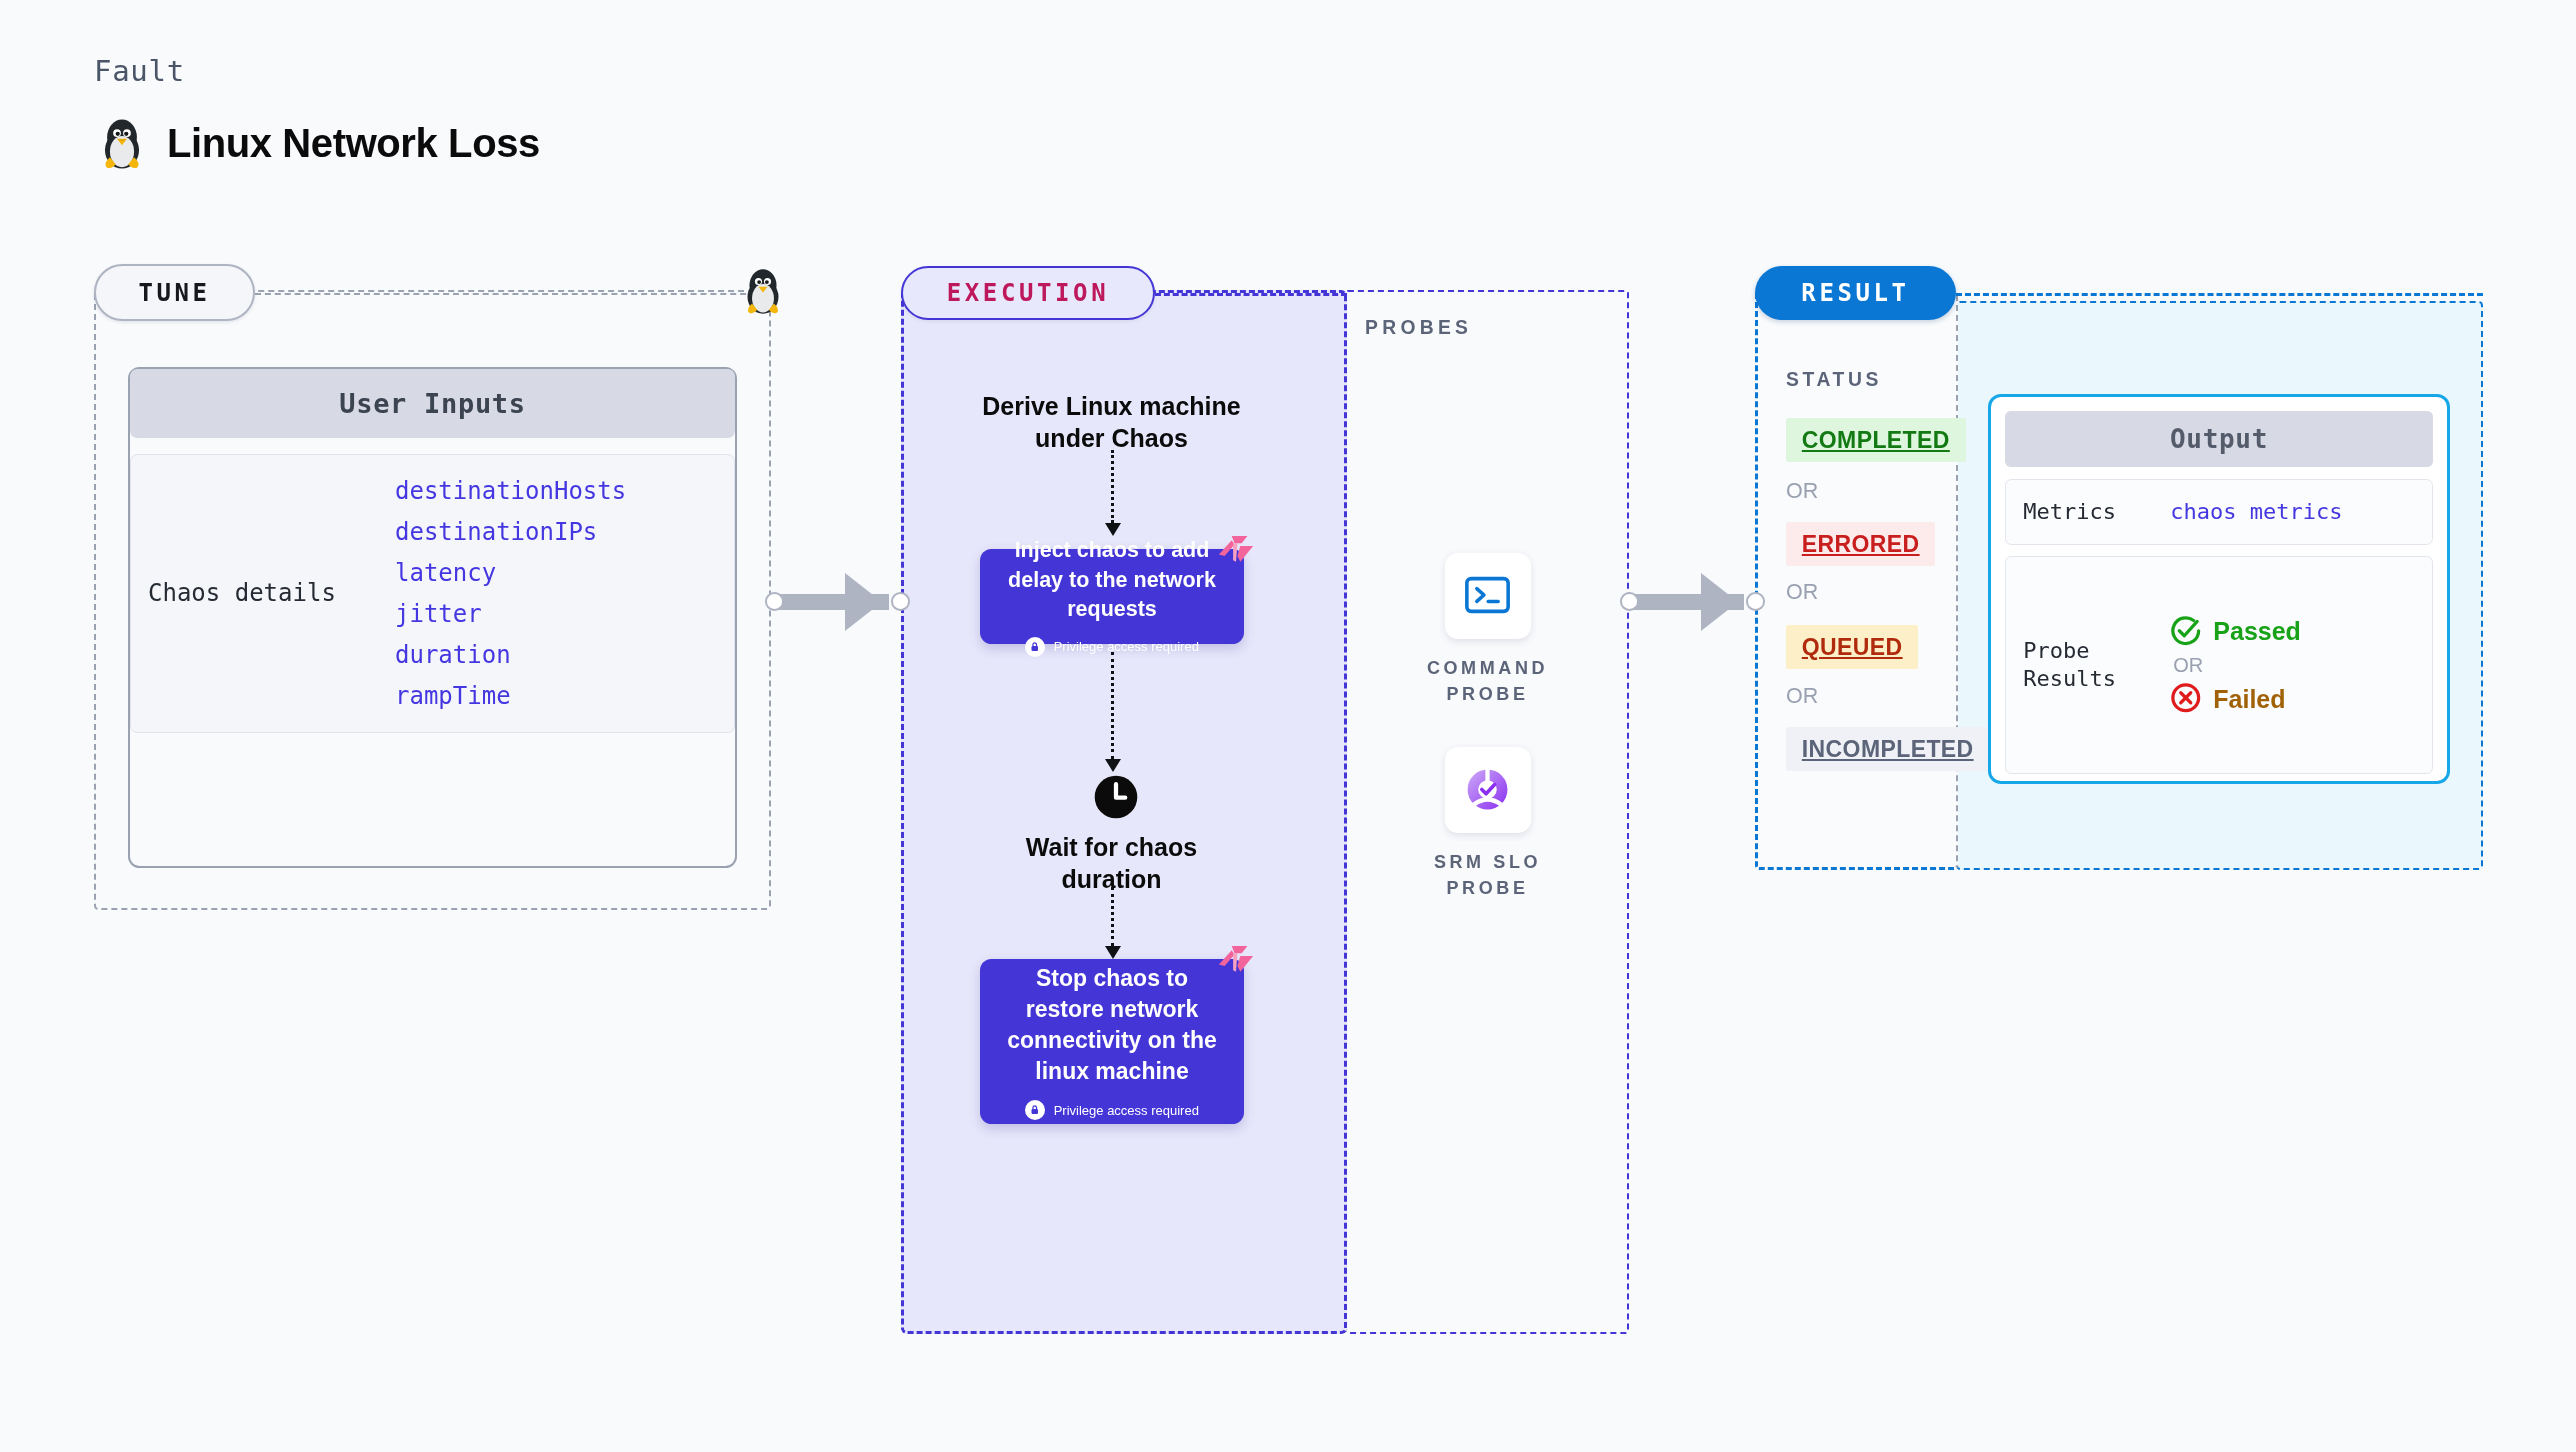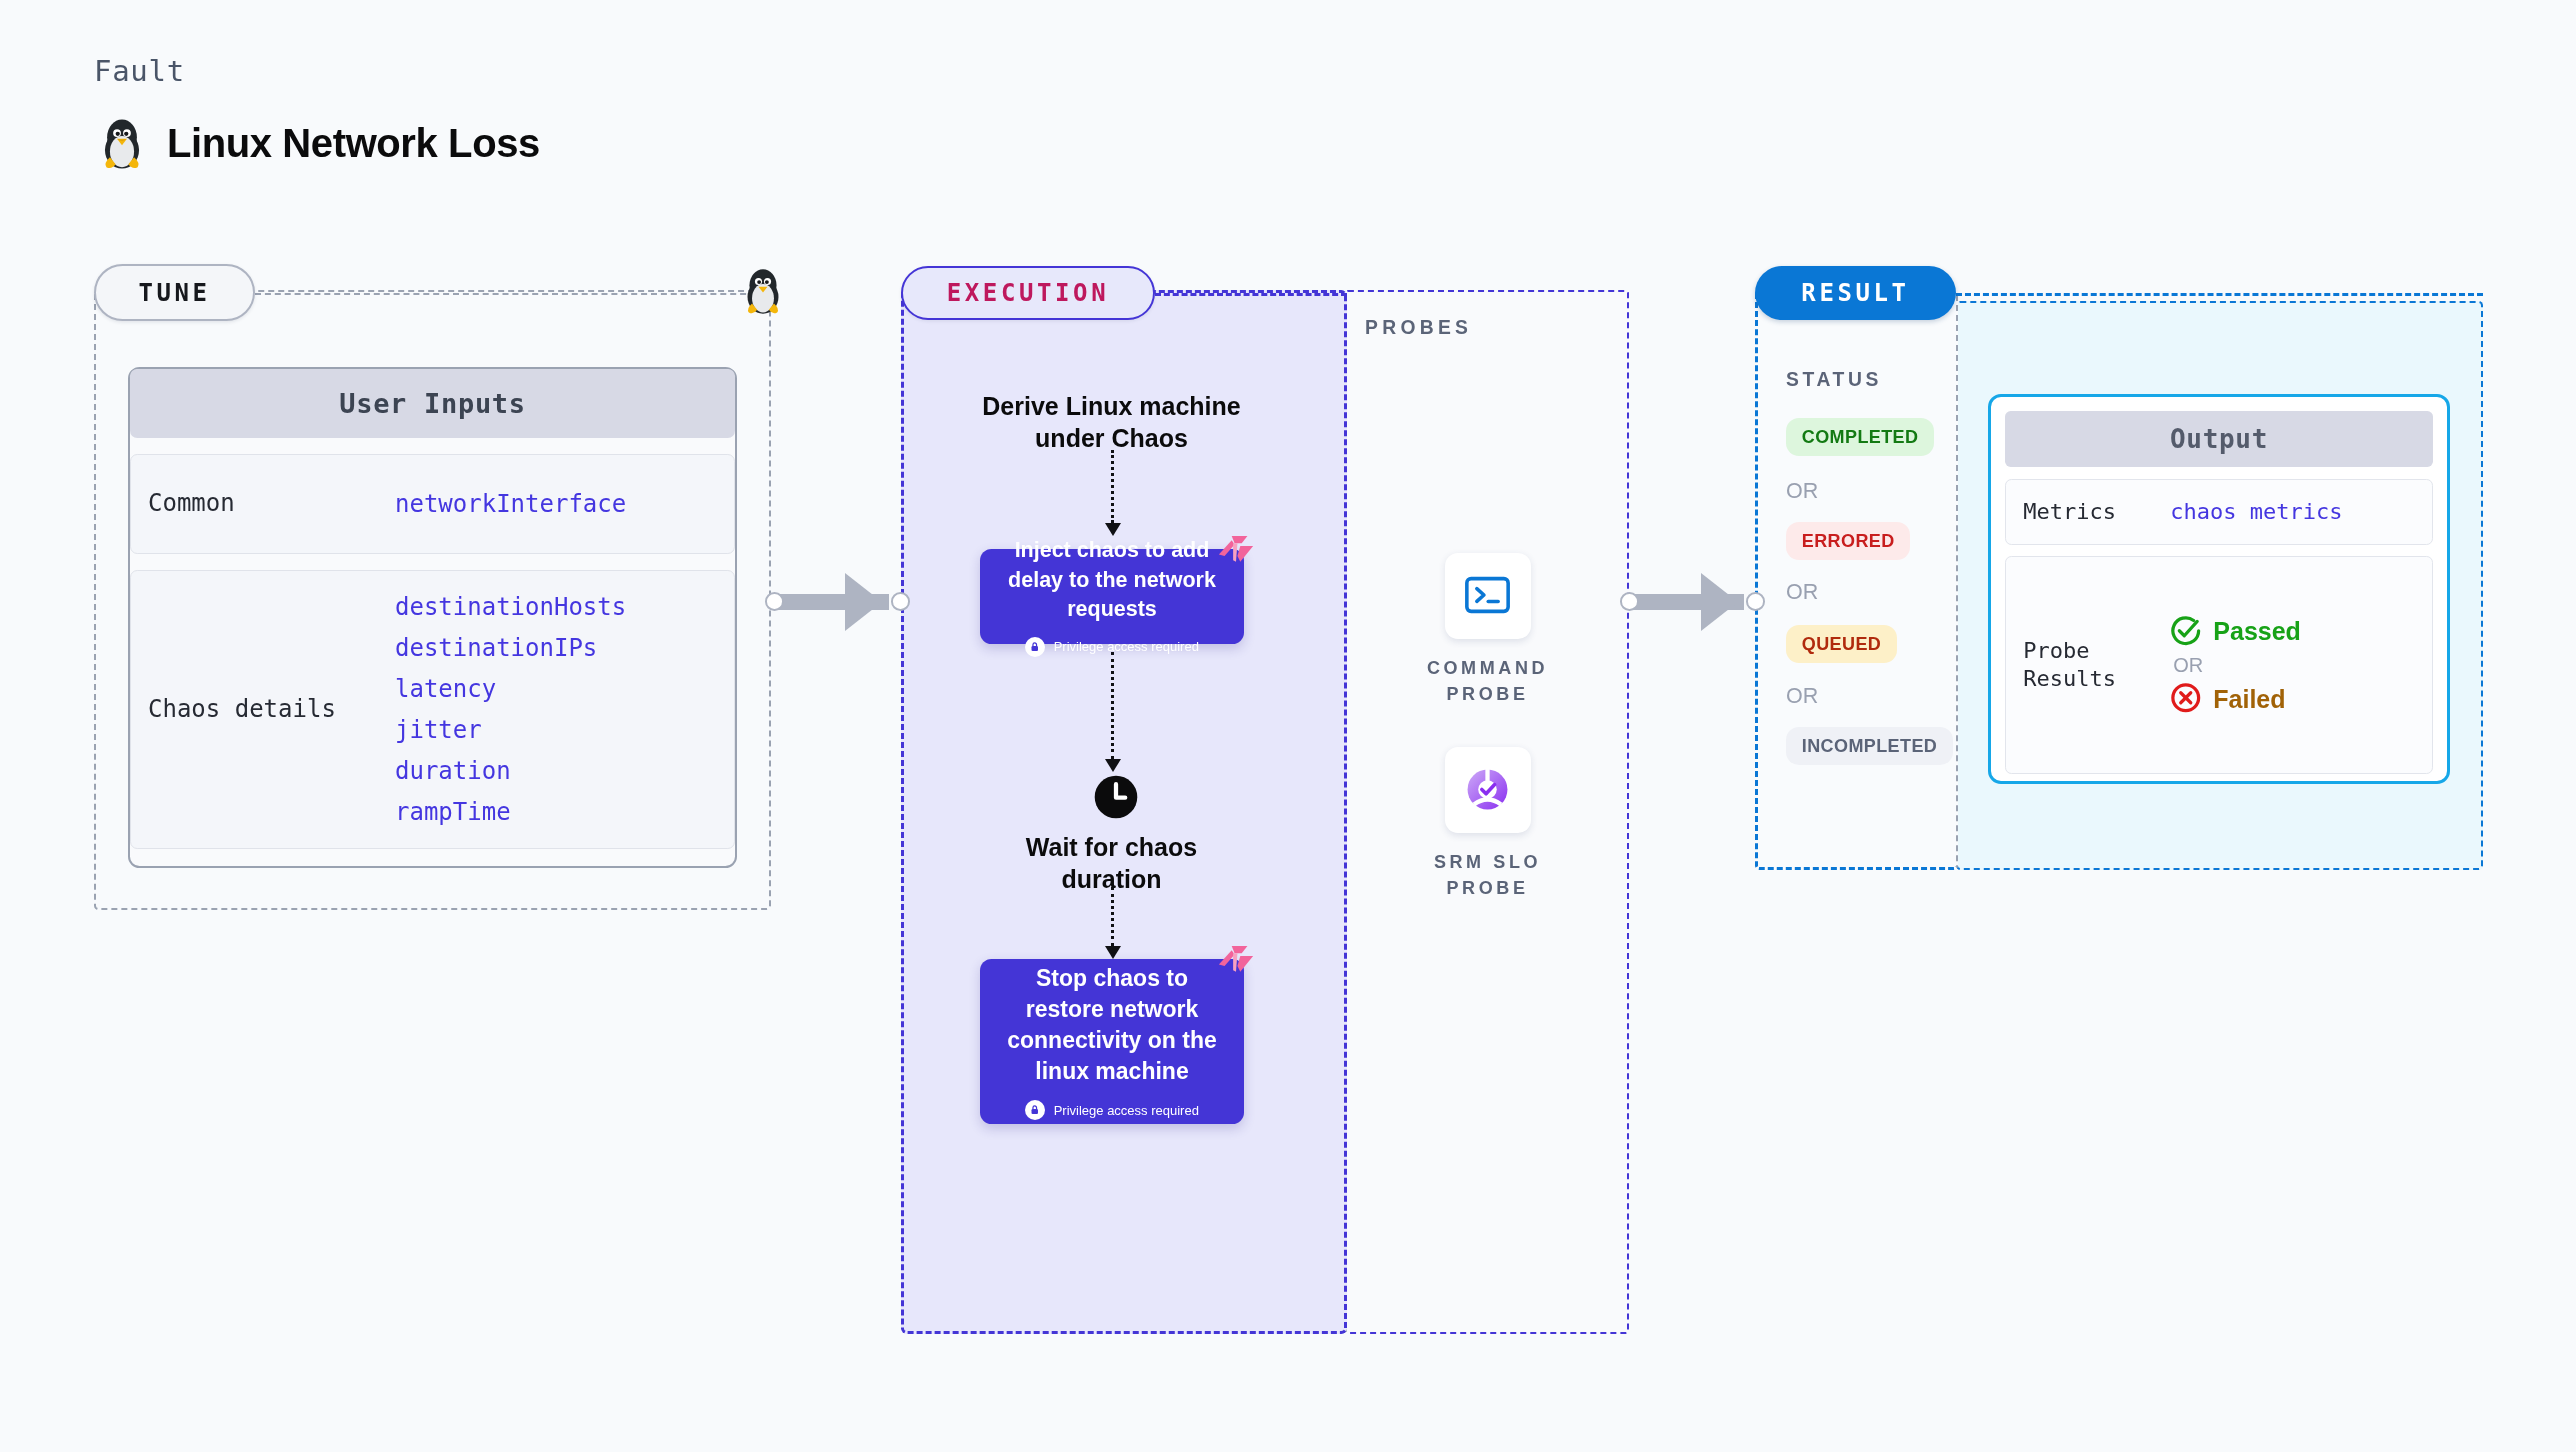--- a/index.html
+++ b/index.html
@@ -179,22 +179,22 @@
   .probe-2 { left: 1416px; top: 553px; }
   .probe-3 { left: 1416px; top: 747px; }
 
   
   .status-label {
     position: absolute; left: 1786px; top: 369px;
     font-size: 19.3px; font-weight: 700; color: #5b6478; letter-spacing: 3.6px; z-index: 12;
   }
   .status-chip {
     position: absolute; display: inline-flex; align-items: center;
-    padding: 8.6px 15.8px; border-radius: 13px;
-    font-size: 18px; font-weight: 700; letter-spacing: 0.4px; z-index: 12;
+    padding: 8.6px 15.8px; border-radius: 2px;
+    font-size: 23px; font-weight: 700; letter-spacing: 0.4px; z-index: 12; text-decoration: underline;
   }
   .chip-completed { left: 1786px; top: 418px; background: #ddf6dd; color: #137a13; }
   .chip-errored  { left: 1786px; top: 522px; background: #fdeaea; color: #c81e1e; }
   .chip-queued   { left: 1786px; top: 625px; background: #fdf0c8; color: #b02a0d; }
   .chip-incomplete { left: 1786px; top: 727px; background: #eff1f6; color: #5b6478; }
   .or-text {
     position: absolute; font-size: 21.5px; color: #99a0b0; z-index: 12;
     font-family: "Liberation Sans", sans-serif;
   }
   .or-1 { left: 1786px; top: 479px; }
@@ -303,26 +303,20 @@
         <circle cx="37" cy="25" r="3" fill="#17191b"></circle>
       <path d="M24 32 L38 32 L31 41 Z" fill="#f4b60b"></path>
       <path d="M14 58 Q5 66 9 72 Q16 76 22 68 Z" fill="#f4b60b"></path>
       <path d="M48 58 Q57 66 53 72 Q46 76 40 68 Z" fill="#f4b60b"></path>
     </svg>
   </div>
 
   <div class="user-inputs-card">
     <div class="ui-header">User Inputs</div>
 
-    <div class="ui-row ui-row-common">
-      <div class="ui-key">Common</div>
-      <div class="ui-vals">
-        <div class="ui-val">networkInterface</div>
-      </div>
-    </div>
 
     <div class="ui-row ui-row-chaos">
       <div class="ui-key">Chaos details</div>
       <div class="ui-vals">
         <div class="ui-val">destinationHosts</div>
         <div class="ui-val">destinationIPs</div>
         <div class="ui-val">latency</div>
         <div class="ui-val">jitter</div>
         <div class="ui-val">duration</div>
         <div class="ui-val">rampTime</div>

